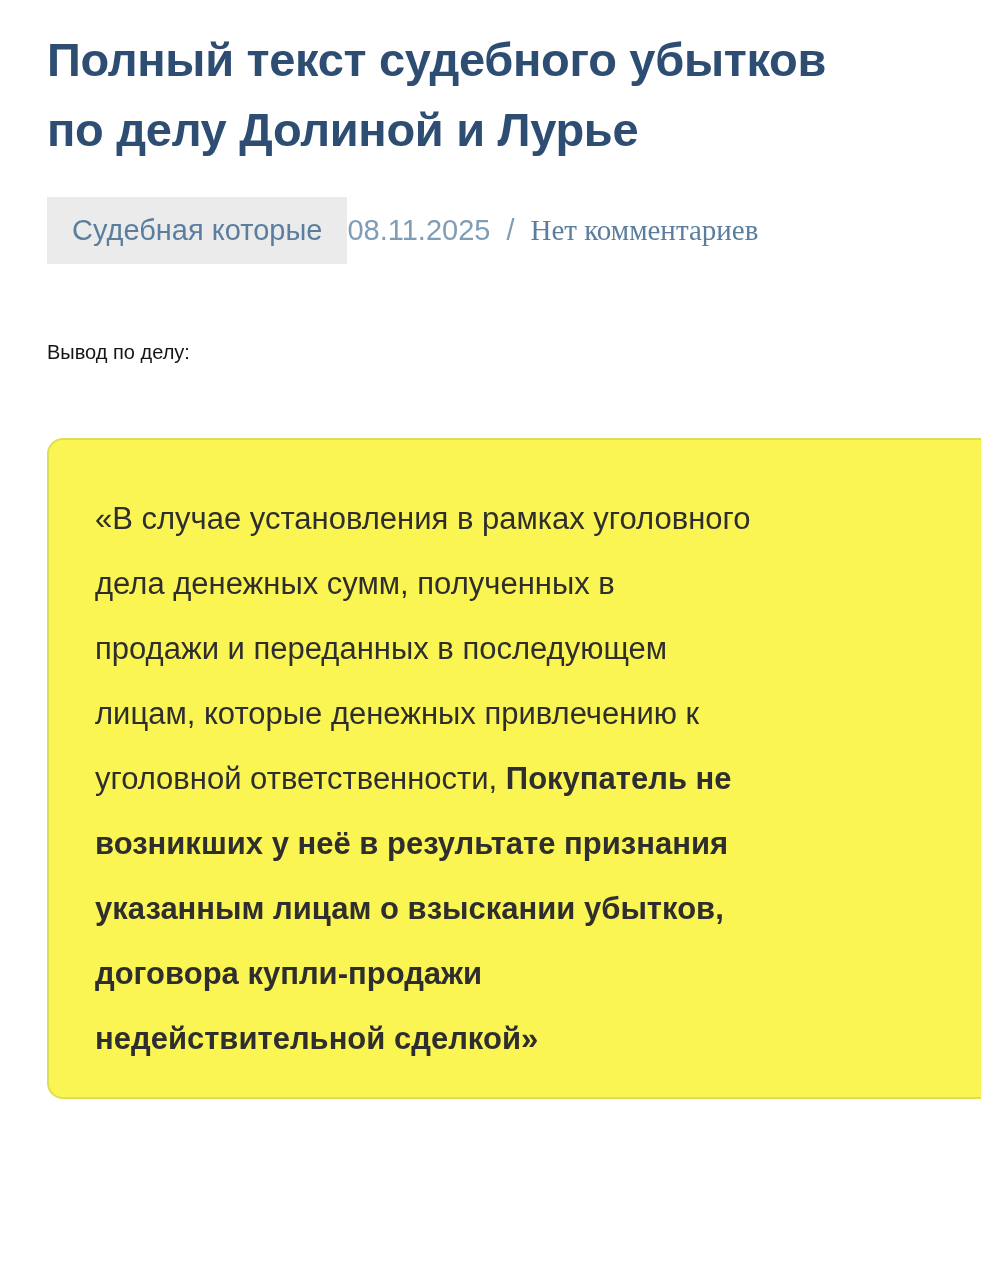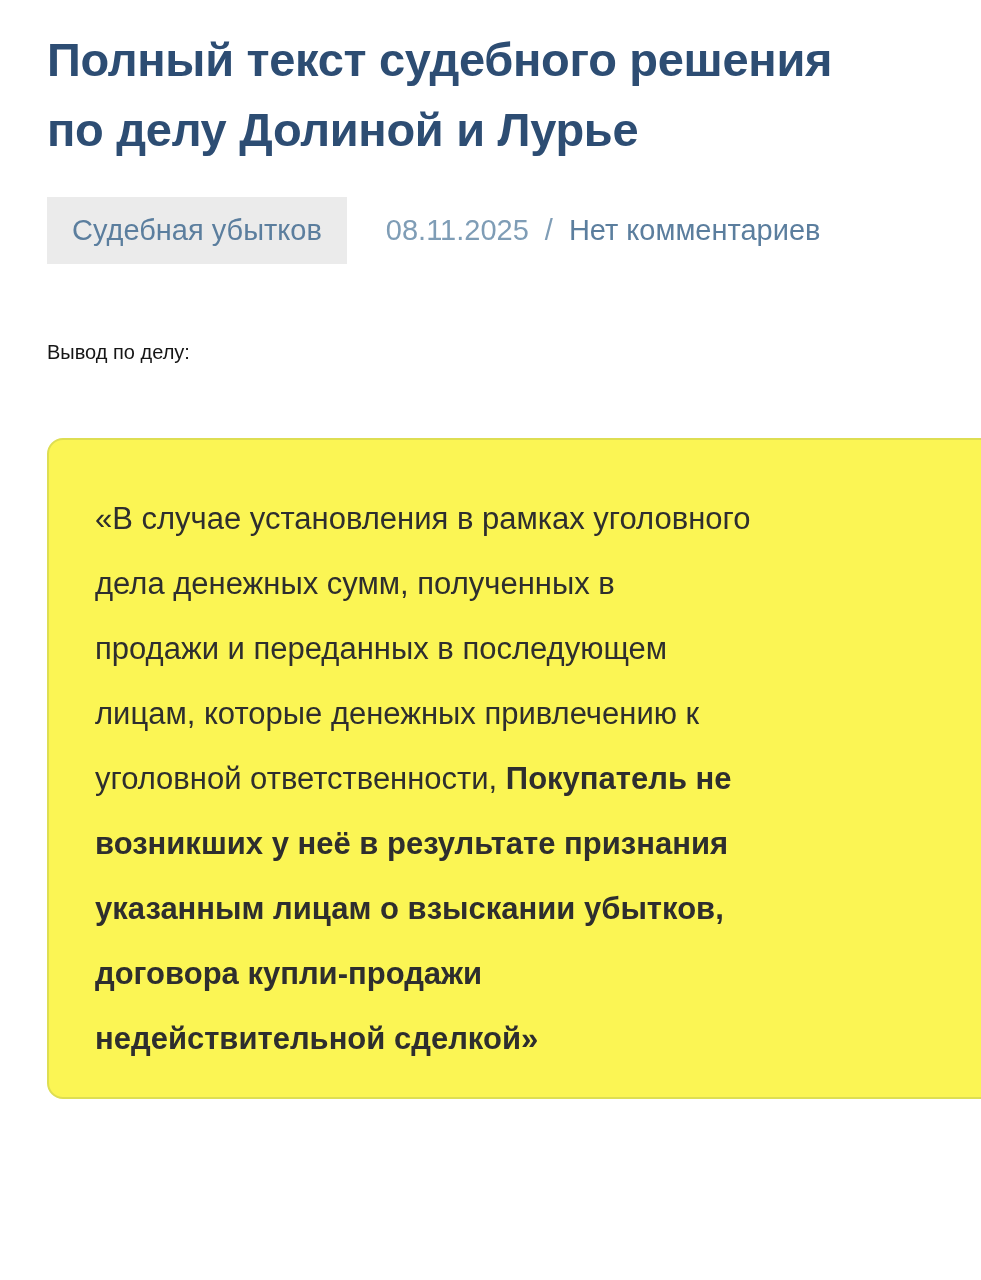--- a/index.html
+++ b/index.html
@@ -39,27 +39,28 @@
     font-size:29px;
   }
   .badge{
     display:inline-block;
     background:var(--badge-bg);
     color:var(--accent-link);
     padding:17px 25px;
     text-decoration:none;
     cursor:pointer;
   }
-  .date{color:var(--date);margin-left:39px;}
+  .date{color:var(--date);}
   .sep{color:var(--date);margin-left:16px;}
   .comments{
     color:var(--accent-link);
     margin-left:16px;
     text-decoration:none;
     cursor:pointer;
+    font-family:Liberation Serif, serif;
   }
   .lead{
     margin:77px 0 0 0;
     font-size:20px;
     color:var(--body-text);
   }
   .quote-box{
     box-sizing:border-box;
     margin-top:74px;
     width:956px;
@@ -75,26 +76,26 @@
     white-space:nowrap;
   }
   .seg-bold{font-weight:700;}
 </style>
 </head>
 <body>
 
 <div class="page">
 
   <h1>
-    <span class="title-line">Полный текст судебного решения</span>
+    <span class="title-line">Полный текст судебного убытков</span>
     <span class="title-line">по делу Долиной и Лурье</span>
   </h1>
 
   <div class="meta">
-    <a class="badge">Судебная убытков</a>
+    <a class="badge">Судебная которые</a>
     <span class="date">08.11.2025</span>
     <span class="sep">/</span>
     <a class="comments">Нет комментариев</a>
   </div>
 
   <p class="lead">Вывод по делу:</p>
 
   <div class="quote-box">
     <div class="quote-text">
         <div class="quote-line"><span>«В случае установления в рамках уголовного</span></div>

